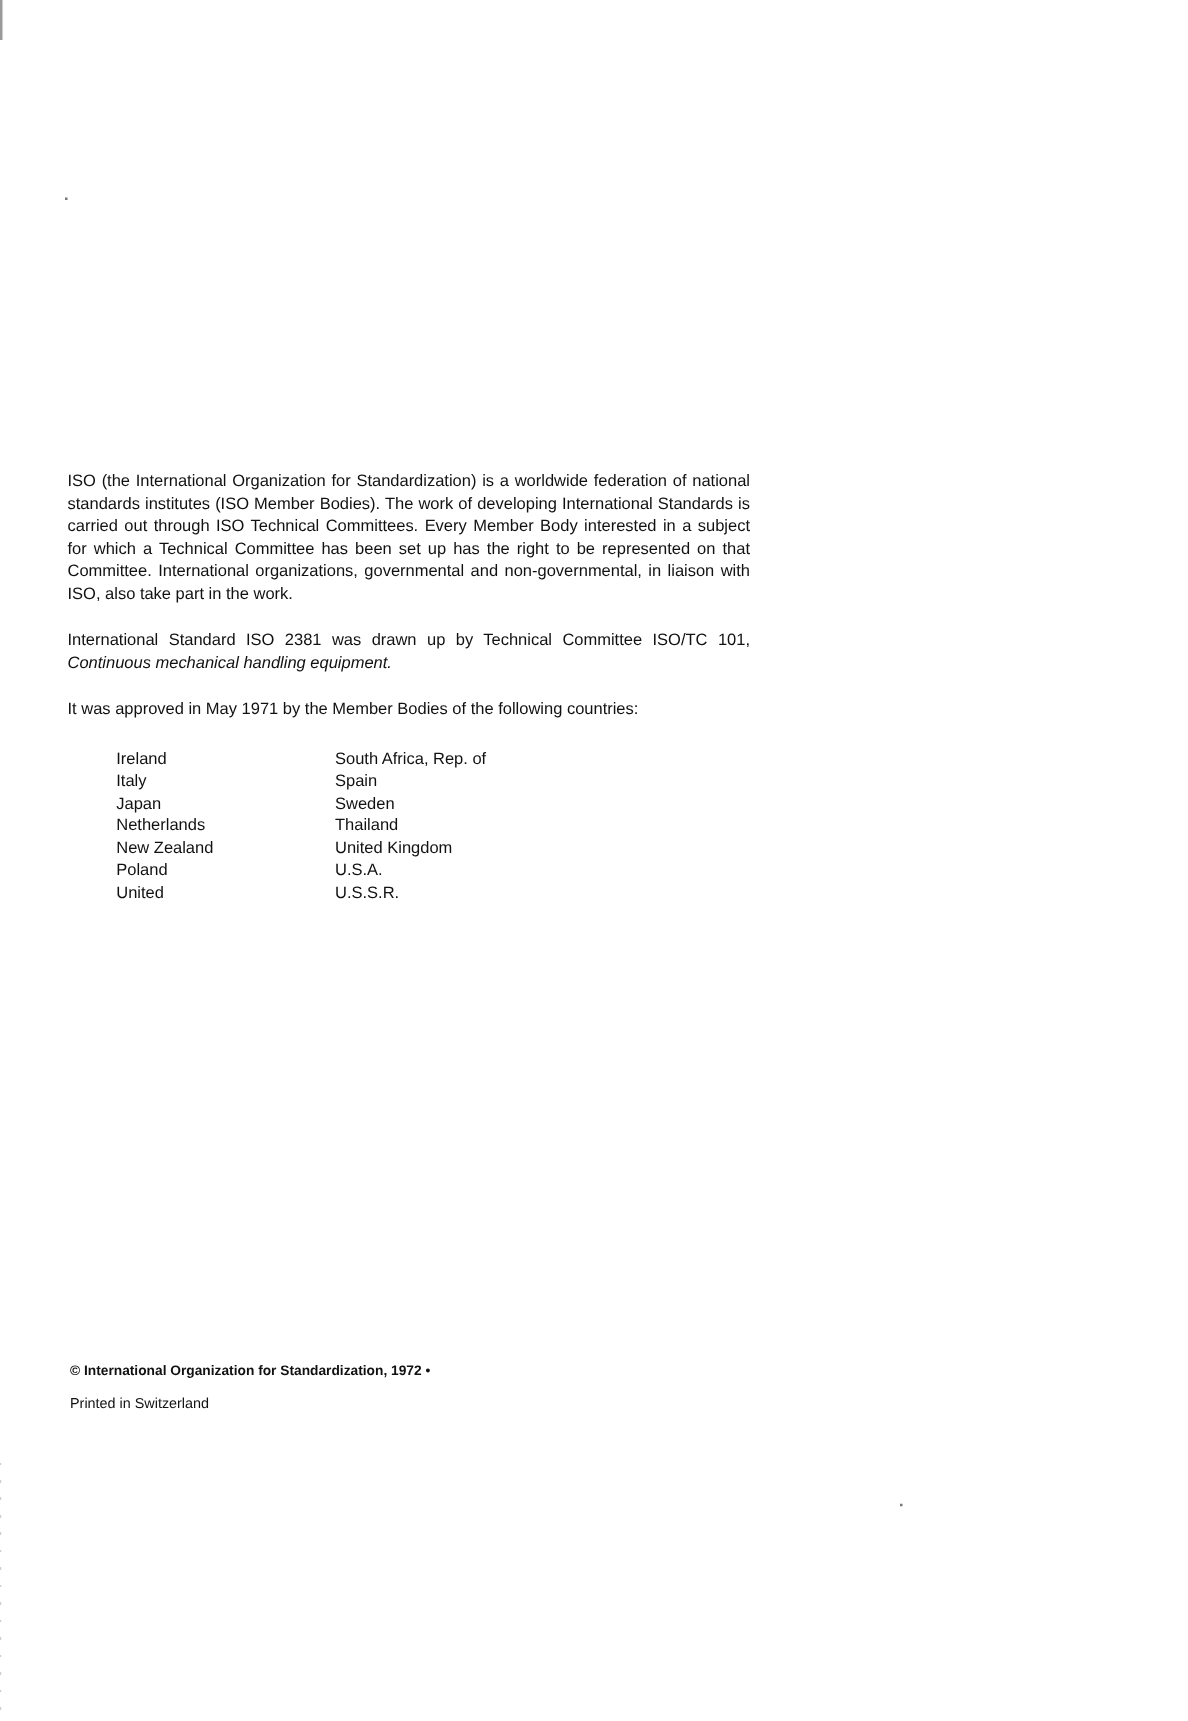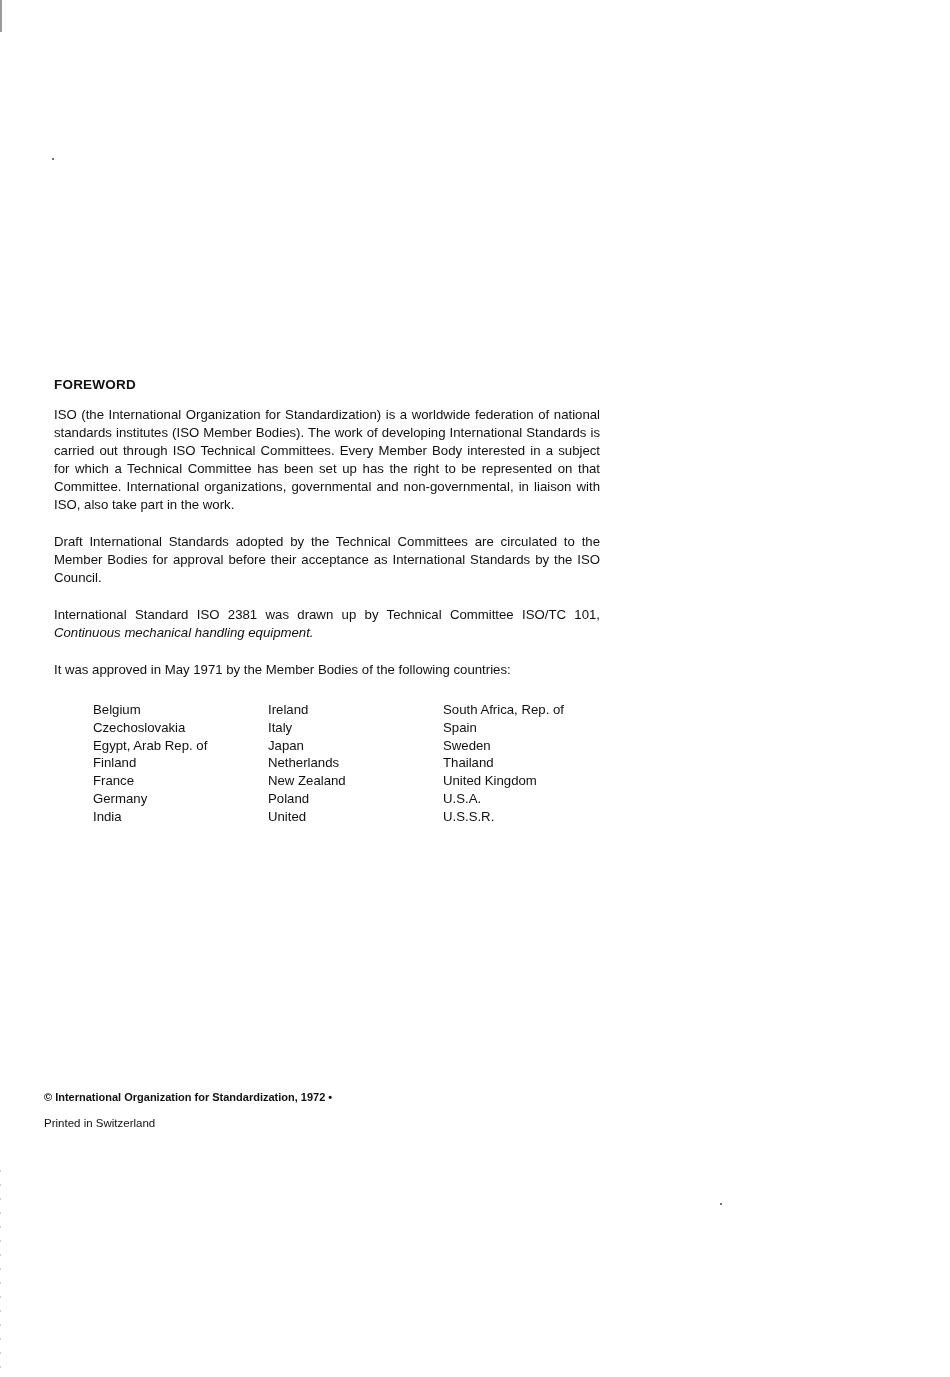--- a/index.html
+++ b/index.html
@@ -65,21 +65,21 @@
       margin: 22px 0 20px 39px;
       font-size: 13.2px;
       line-height: 17.8px;
     }
     .country-col {
       display: flex;
       flex-direction: column;
     }
     .footer-block {
       position: absolute;
-      left: 44px;
+      left: 56px;
       top: 1090px;
     }
     .copyright {
       font-size: 11px;
       font-weight: bold;
       line-height: 14px;
       margin: 0 0 12px 0;
     }
     .printed {
       font-size: 11.5px;
@@ -89,40 +89,29 @@
   </style>
 </head>
 <body>
 
 <div class="corner-mark"></div>
 <div class="stray-dot" style="left:52px; top:158px;"></div>
 <div class="stray-dot" style="left:720px; top:1203px;"></div>
 <div class="edge-specks"></div>
 
 <div class="page-content">
-  <h1 class="heading">FOREWORD</h1>
 
   <p class="para">ISO (the International Organization for Standardization) is a worldwide federation of national standards institutes (ISO Member Bodies). The work of developing International Standards is carried out through ISO Technical Committees. Every Member Body interested in a subject for which a Technical Committee has been set up has the right to be represented on that Committee. International organizations, governmental and non-governmental, in liaison with ISO, also take part in the work.</p>
 
-  <p class="para">Draft International Standards adopted by the Technical Committees are circulated to the Member Bodies for approval before their acceptance as International Standards by the ISO Council.</p>
 
   <p class="para"><span>International Standard ISO 2381 was drawn up by Technical Committee ISO/TC 101, </span><span class="italic">Continuous mechanical handling equipment.</span></p>
 
   <p class="para" style="margin-bottom:0;">It was approved in May 1971 by the Member Bodies of the following countries:</p>
 
   <div class="countries">
-    <div class="country-col">
-      <span>Belgium</span>
-      <span>Czechoslovakia</span>
-      <span>Egypt, Arab Rep. of</span>
-      <span>Finland</span>
-      <span>France</span>
-      <span>Germany</span>
-      <span>India</span>
-    </div>
     <div class="country-col">
       <span>Ireland</span>
       <span>Italy</span>
       <span>Japan</span>
       <span>Netherlands</span>
       <span>New Zealand</span>
       <span>Poland</span>
       <span>United</span>
     </div>
     <div class="country-col">

